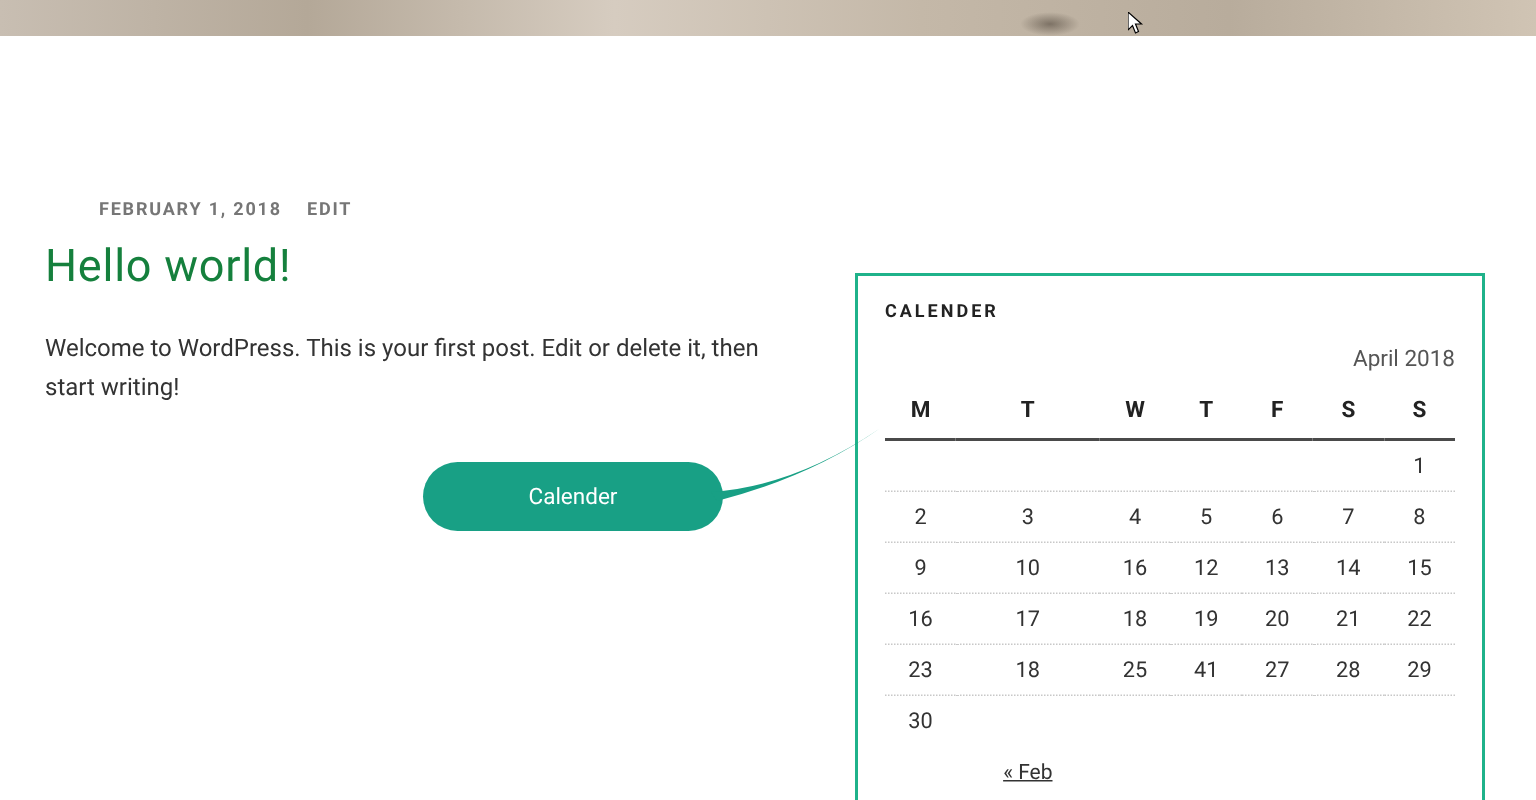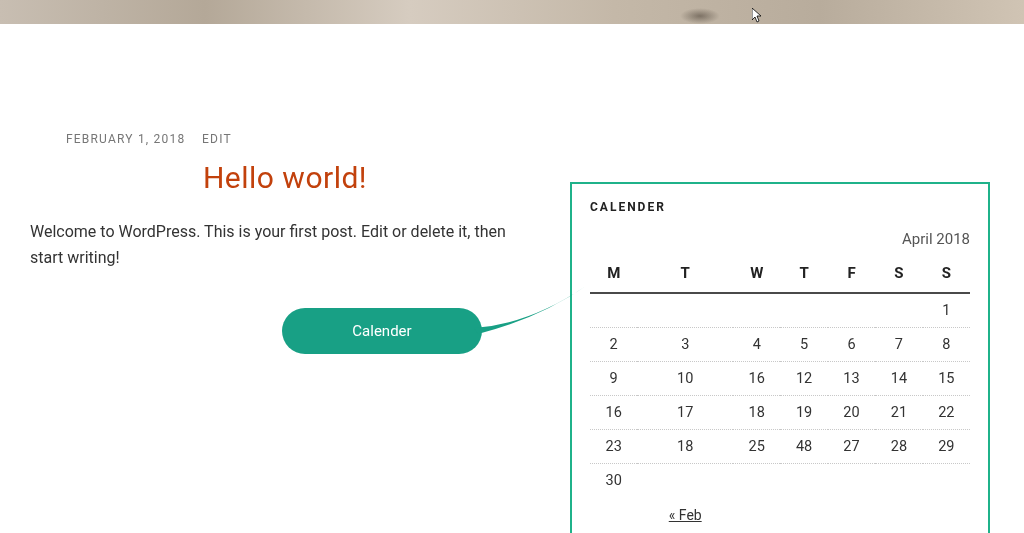--- a/index.html
+++ b/index.html
@@ -46,34 +46,33 @@
     }
     .posts-heading {
       font-size: 14px;
       font-weight: 700;
       letter-spacing: 2px;
       color: #222;
       margin-bottom: 54px;
     }
     .post-meta {
       font-size: 12px;
-      font-weight: 400;
+      font-weight: 700;
       letter-spacing: 1.2px;
       color: #767676;
       margin-bottom: 14px;
       padding-left: 36px;
     }
     .post-meta a { color: #767676; text-decoration: none; }
     .post-title {
       font-weight: 400;
       font-size: 30px;
-      color: #c2410c;
+      color: #15803d;
       letter-spacing: 0.5px;
       margin-bottom: 24px;
-      text-align: center;
     }
     .post-excerpt {
       font-size: 16px;
       line-height: 1.6;
       color: #333;
     }
     .sidebar {
       width: 420px;
       padding-top: 158px;
     }
@@ -226,21 +225,21 @@
               <td>18</td>
               <td>19</td>
               <td>20</td>
               <td>21</td>
               <td>22</td>
             </tr>
             <tr>
               <td>23</td>
               <td>18</td>
               <td>25</td>
-              <td>48</td>
+              <td>41</td>
               <td>27</td>
               <td>28</td>
               <td>29</td>
             </tr>
             <tr>
               <td>30</td>
               <td></td>
               <td></td>
               <td></td>
               <td></td>

